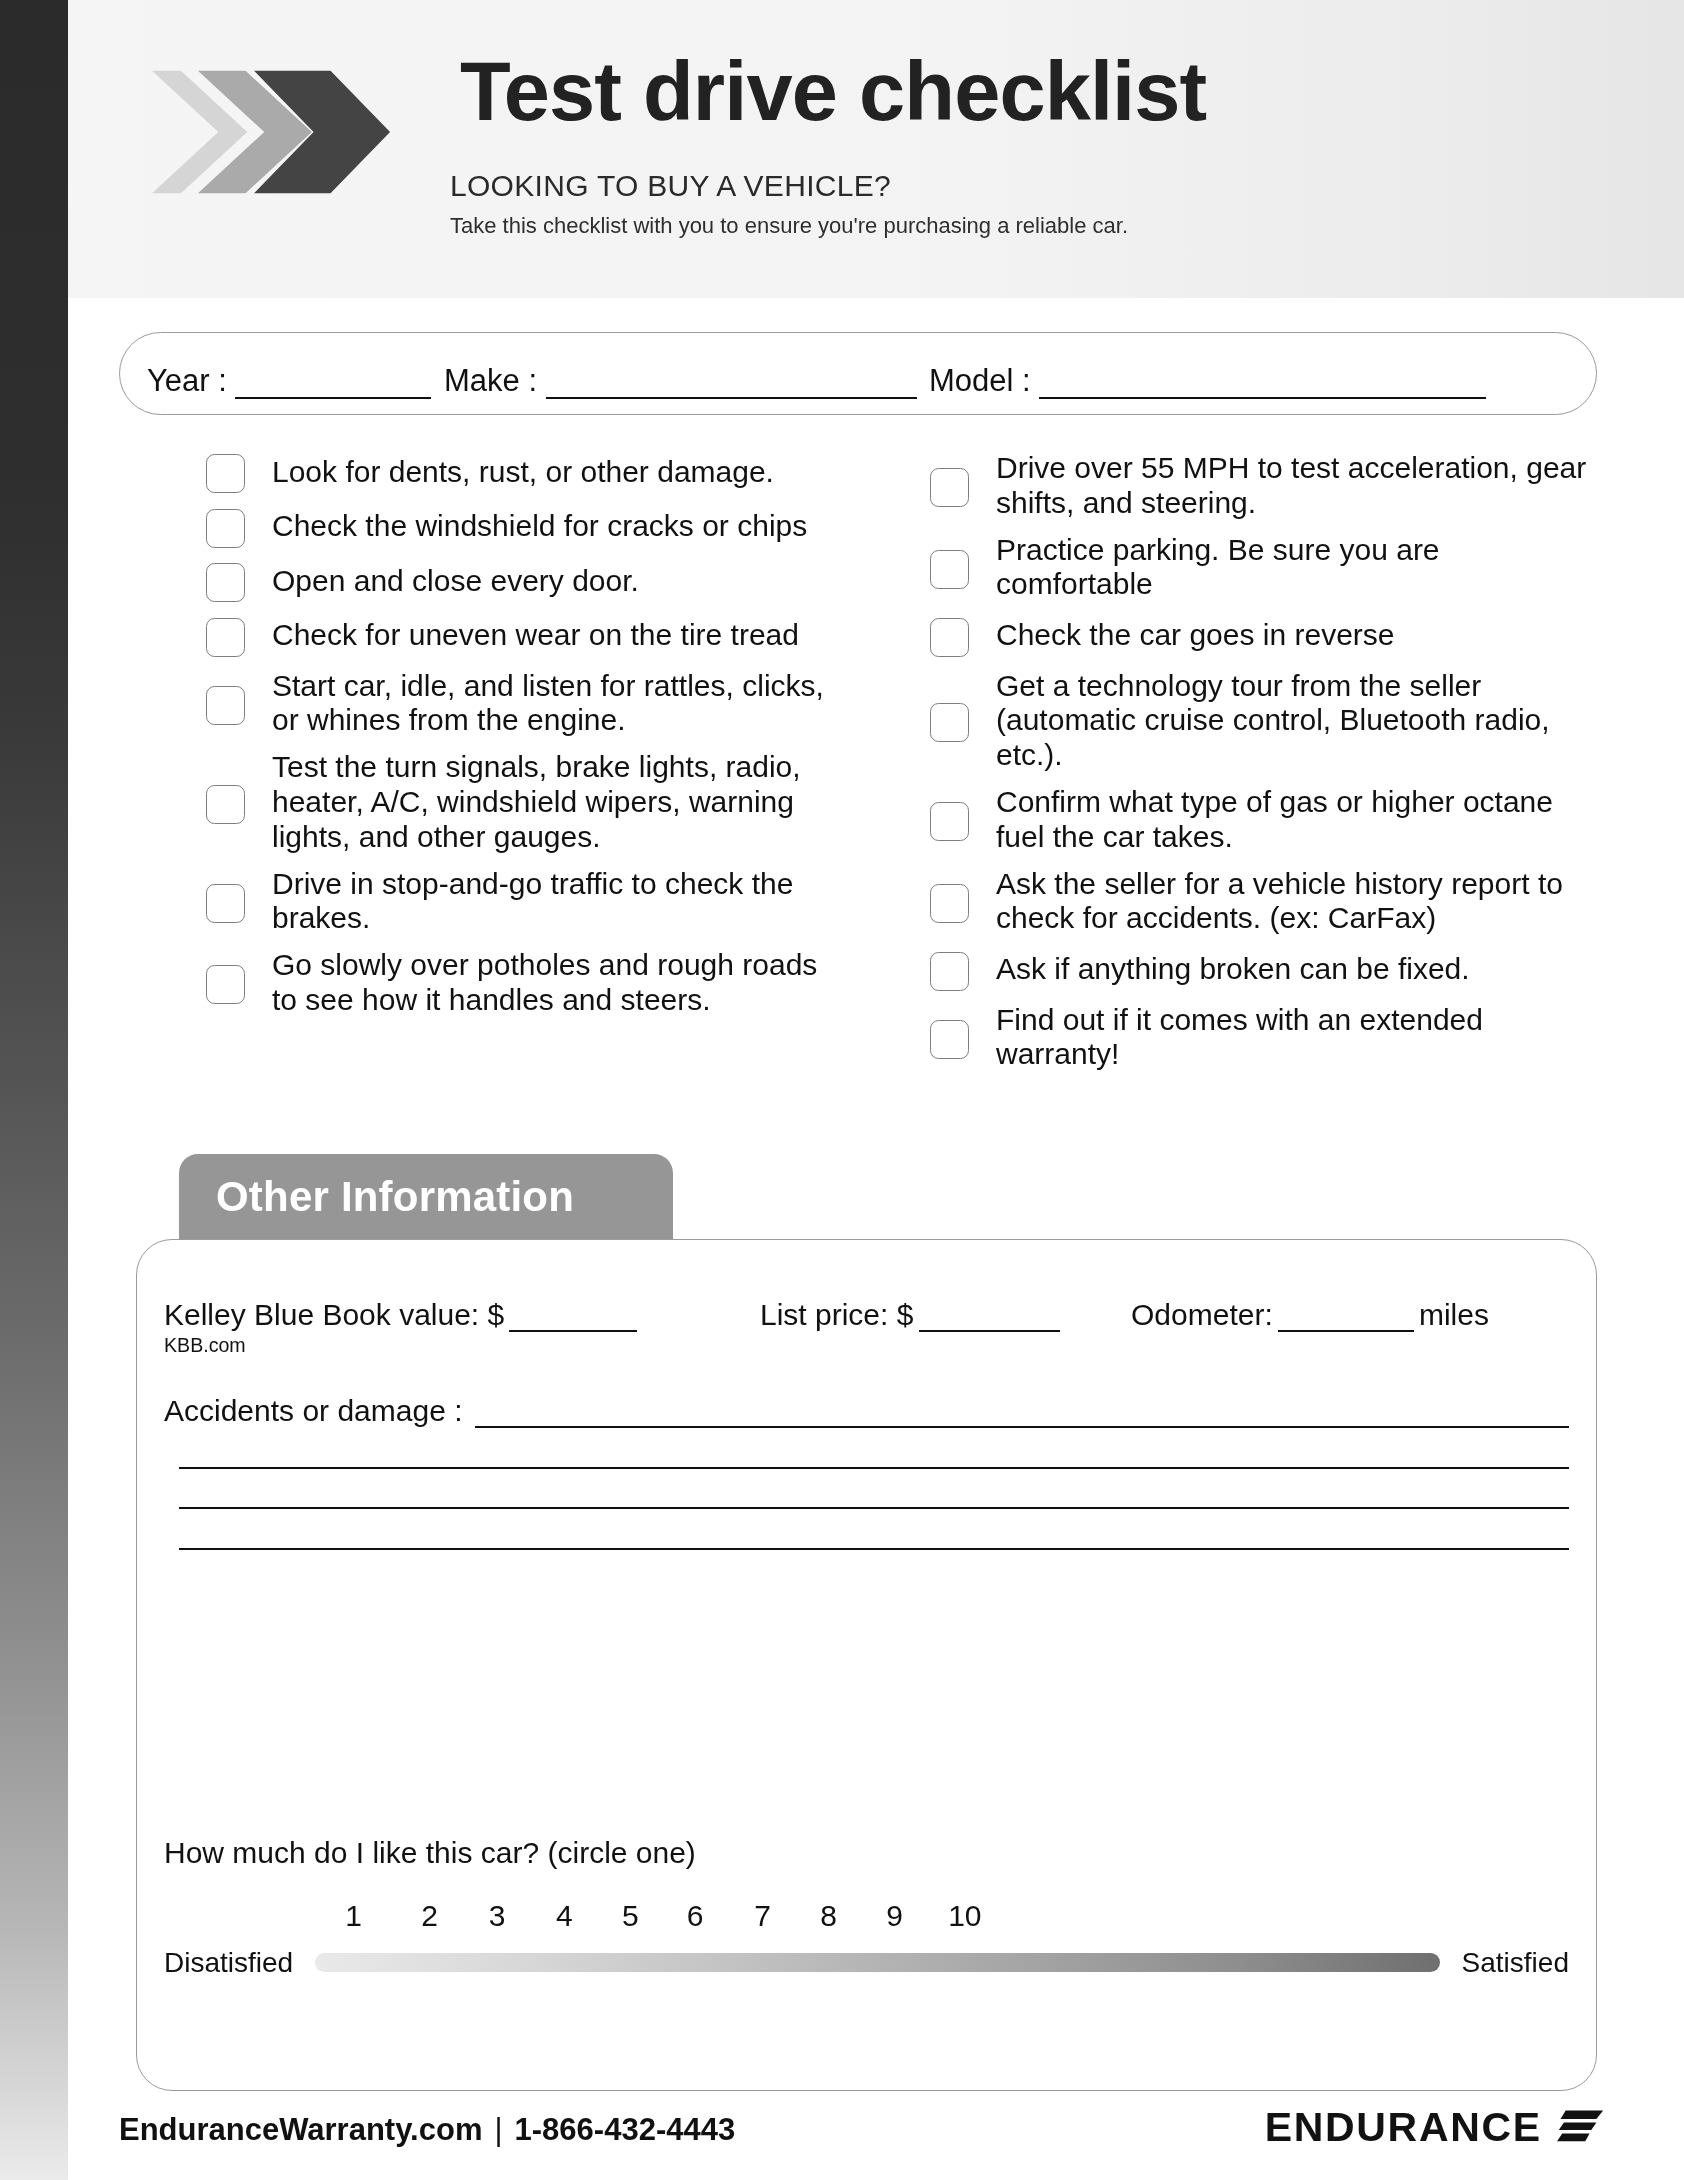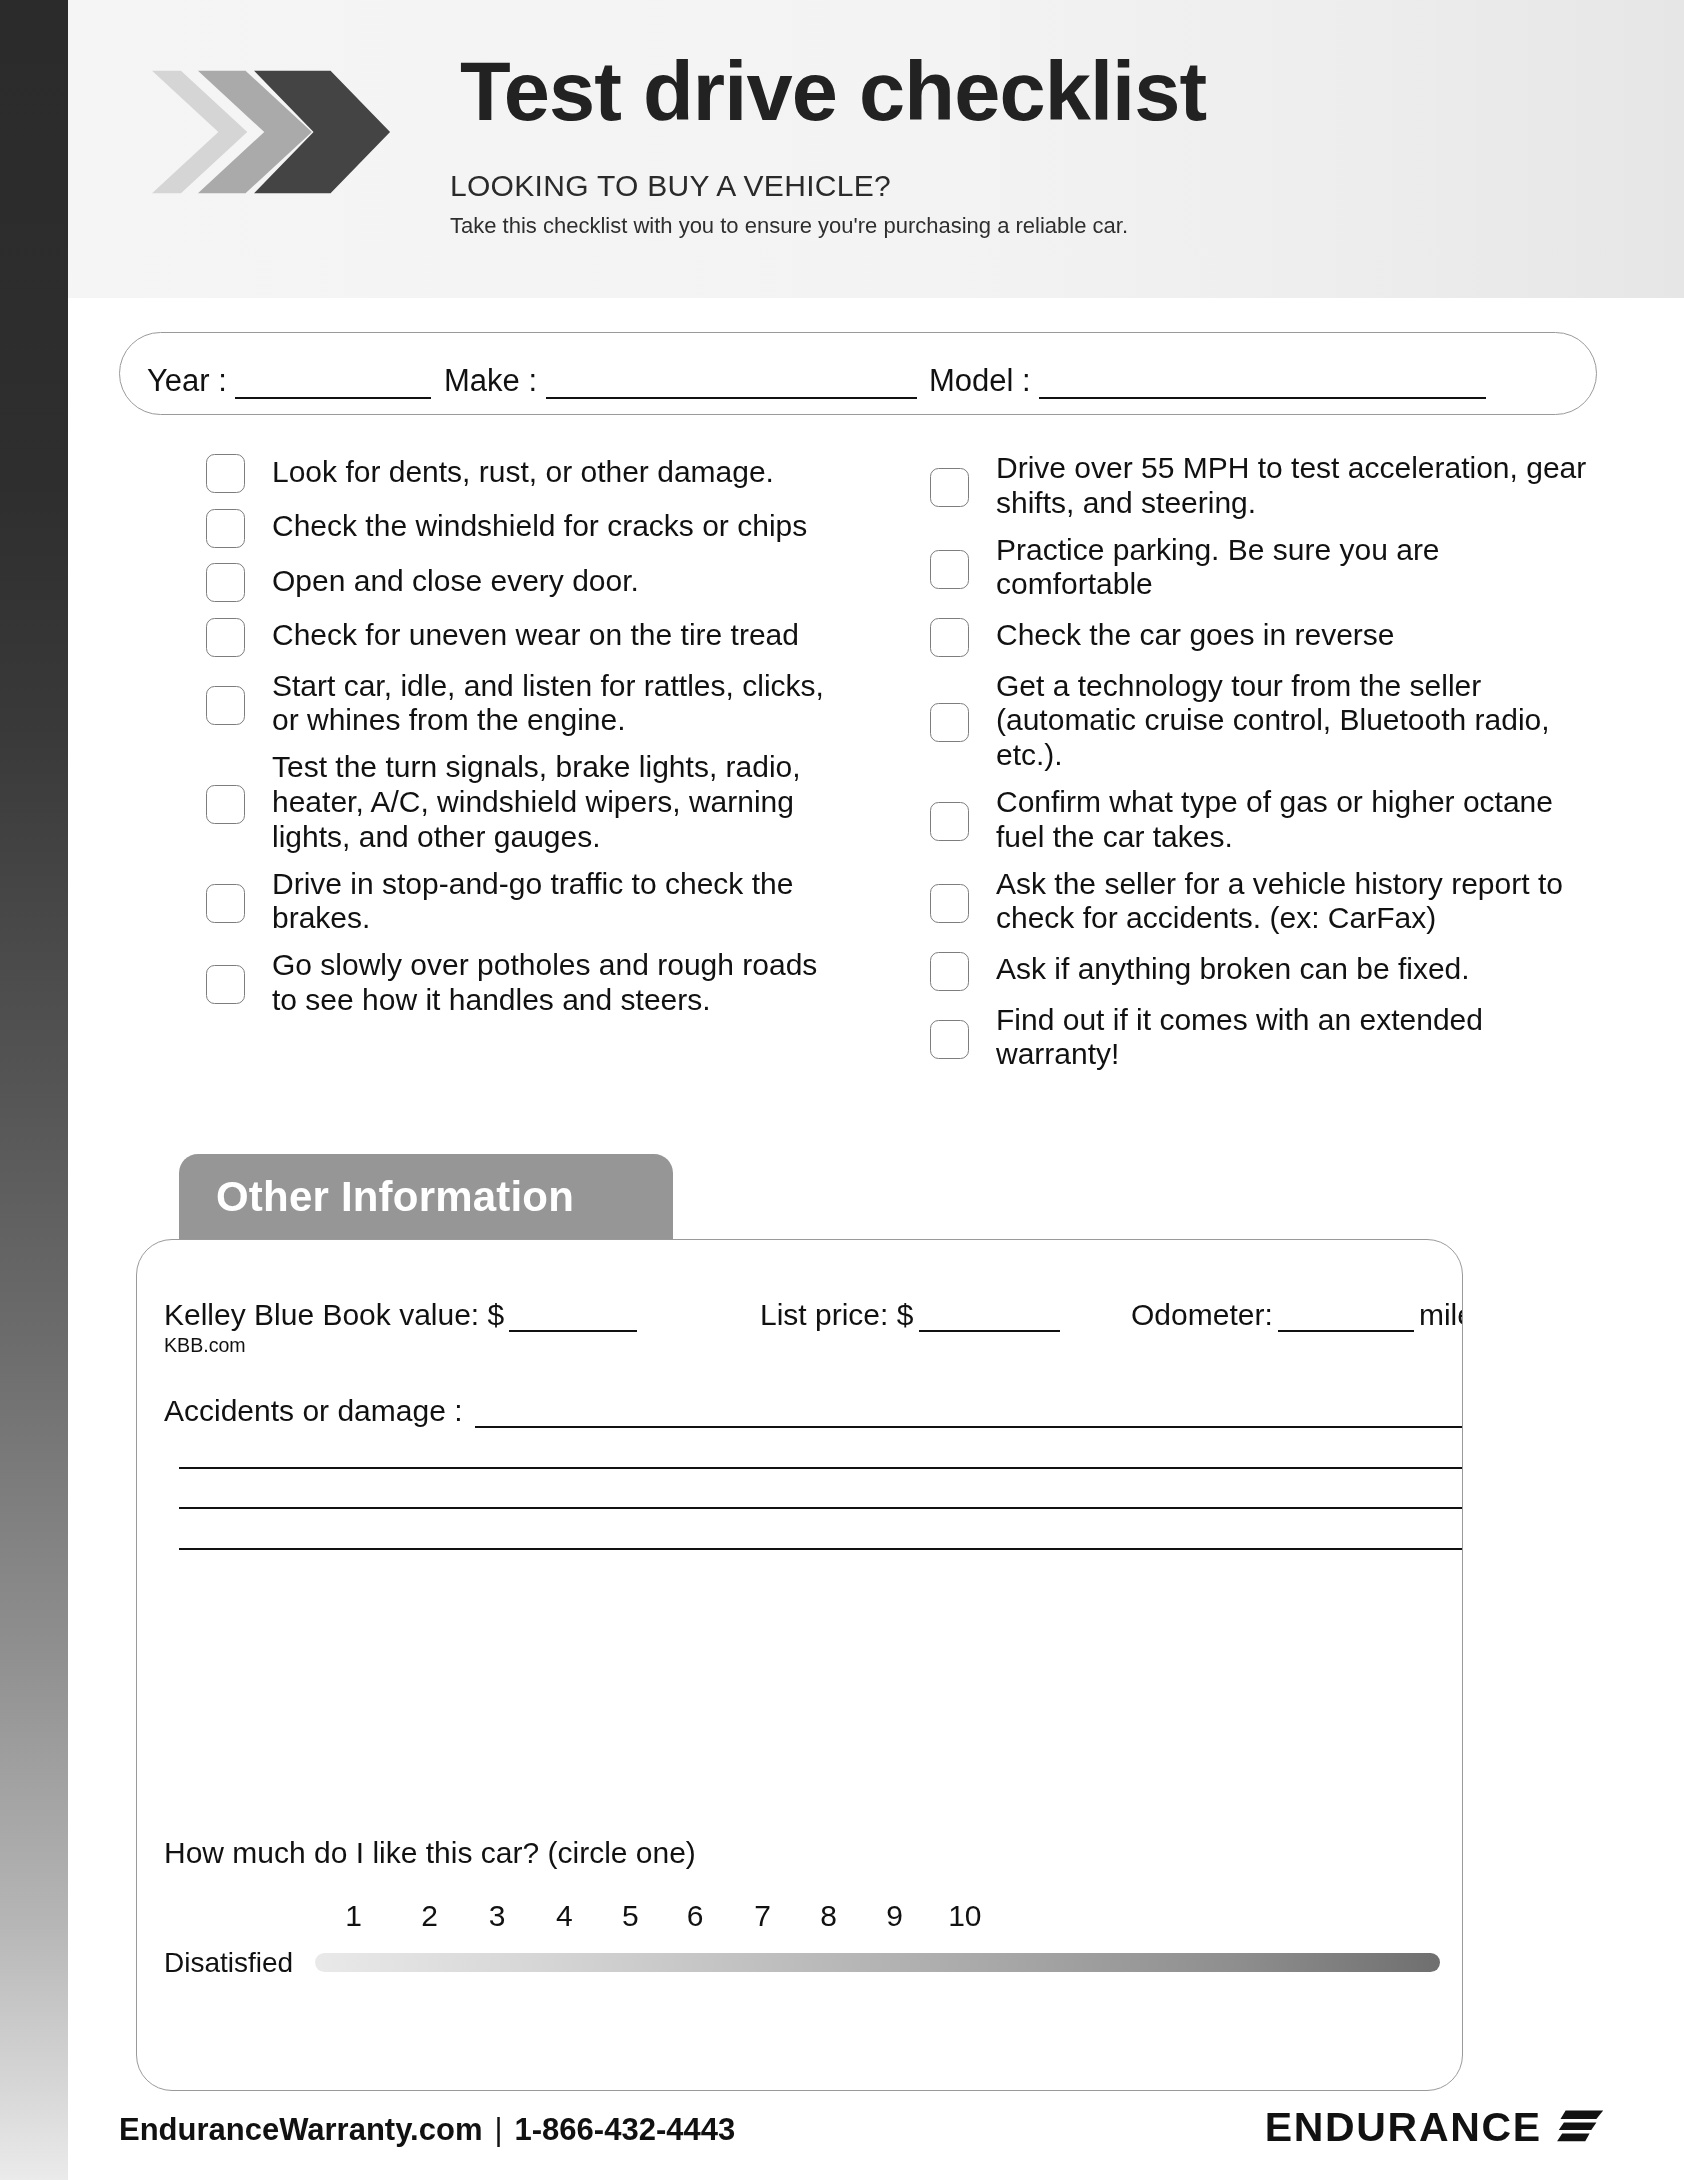--- a/index.html
+++ b/index.html
@@ -148,21 +148,21 @@
     display: flex;
     align-items: center;
     padding-left: 37px;
     box-sizing: border-box;
     letter-spacing: 0.2px;
   }
 
   .info-card {
     position: absolute;
     left: 136px; top: 1239px;
-    width: 1327px; height: 852px;
+    width: 1461px; height: 852px;
     border: 1.7px solid #9a9a9a;
     border-radius: 36px;
     box-sizing: border-box;
     background: #ffffff;
     overflow: hidden;
   }
 
   .price-row {
     position: absolute;
     left: 27px; top: 58px;

